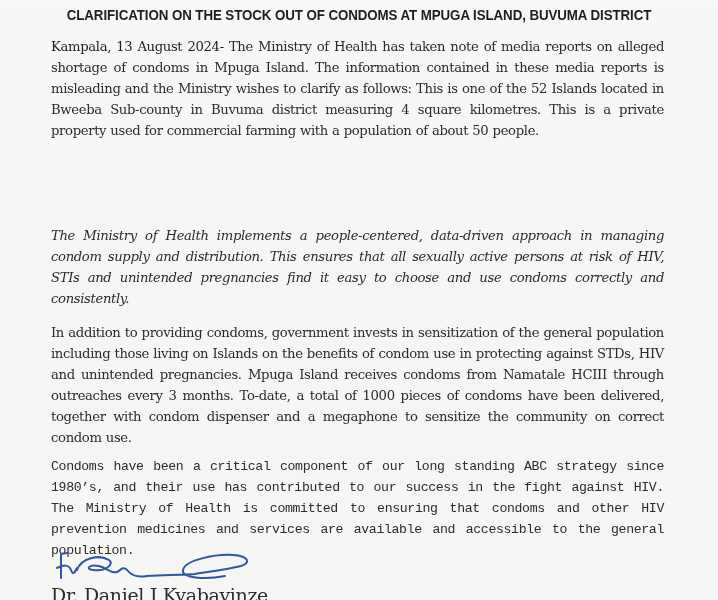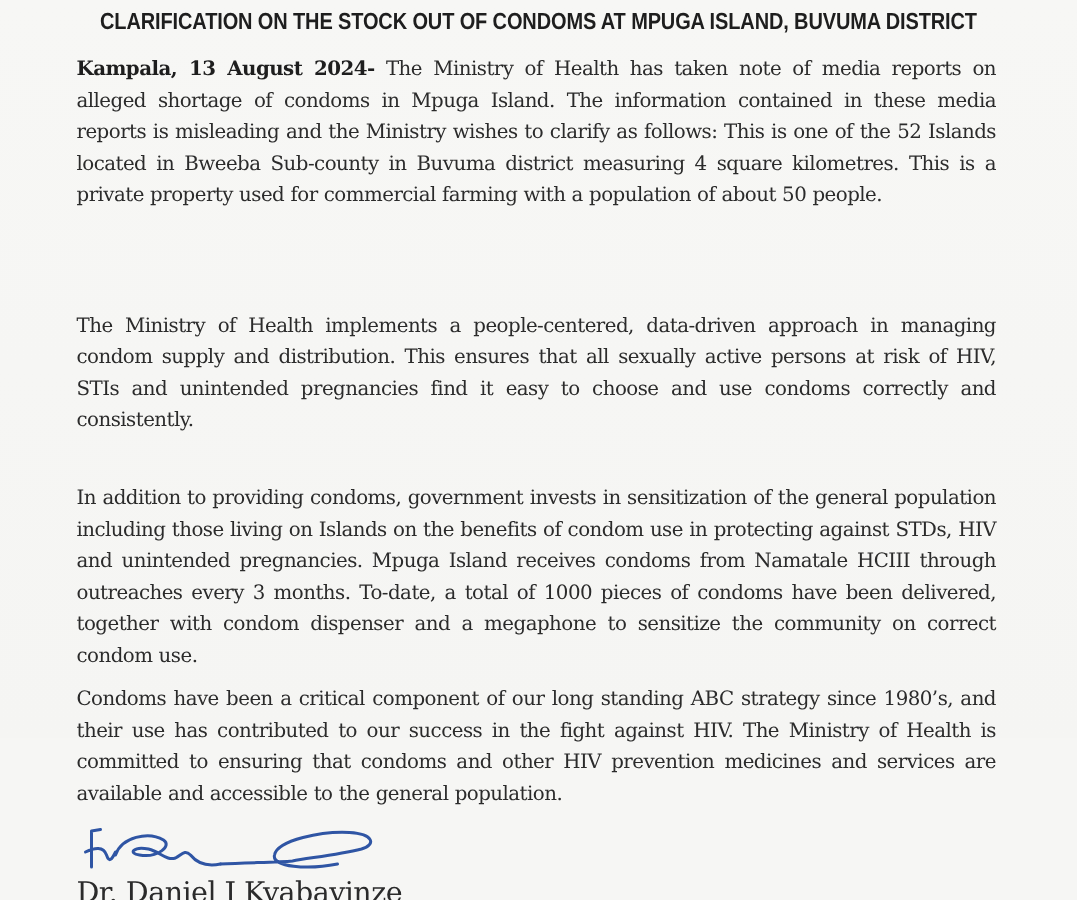--- a/index.html
+++ b/index.html
@@ -46,28 +46,28 @@
       text-align: justify;
       color: #2b2b2b;
       letter-spacing: -0.35px;
       word-spacing: 0.3px;
     }
     .body-text p {
       margin: 0;
     }
     .p1 { top: 36px; }
     .p2 { top: 141px; }
-    .p3 { top: 207px; }
+    .p3 { top: 225px; font-style: italic; }
     .p4 { top: 322px; }
-    .p5 { top: 456px; }
+    .p5 { top: 456px; font-family: Liberation Mono, monospace; }
     .last-line {
       text-align-last: left;
     }
     .dateline {
-      font-weight: bold;
+      font-weight: normal;
       color: #1e1e1e;
     }
     .signature {
       position: absolute;
       left: 55px;
       top: 548px;
       width: 200px;
       height: 38px;
     }
     .signatory {

